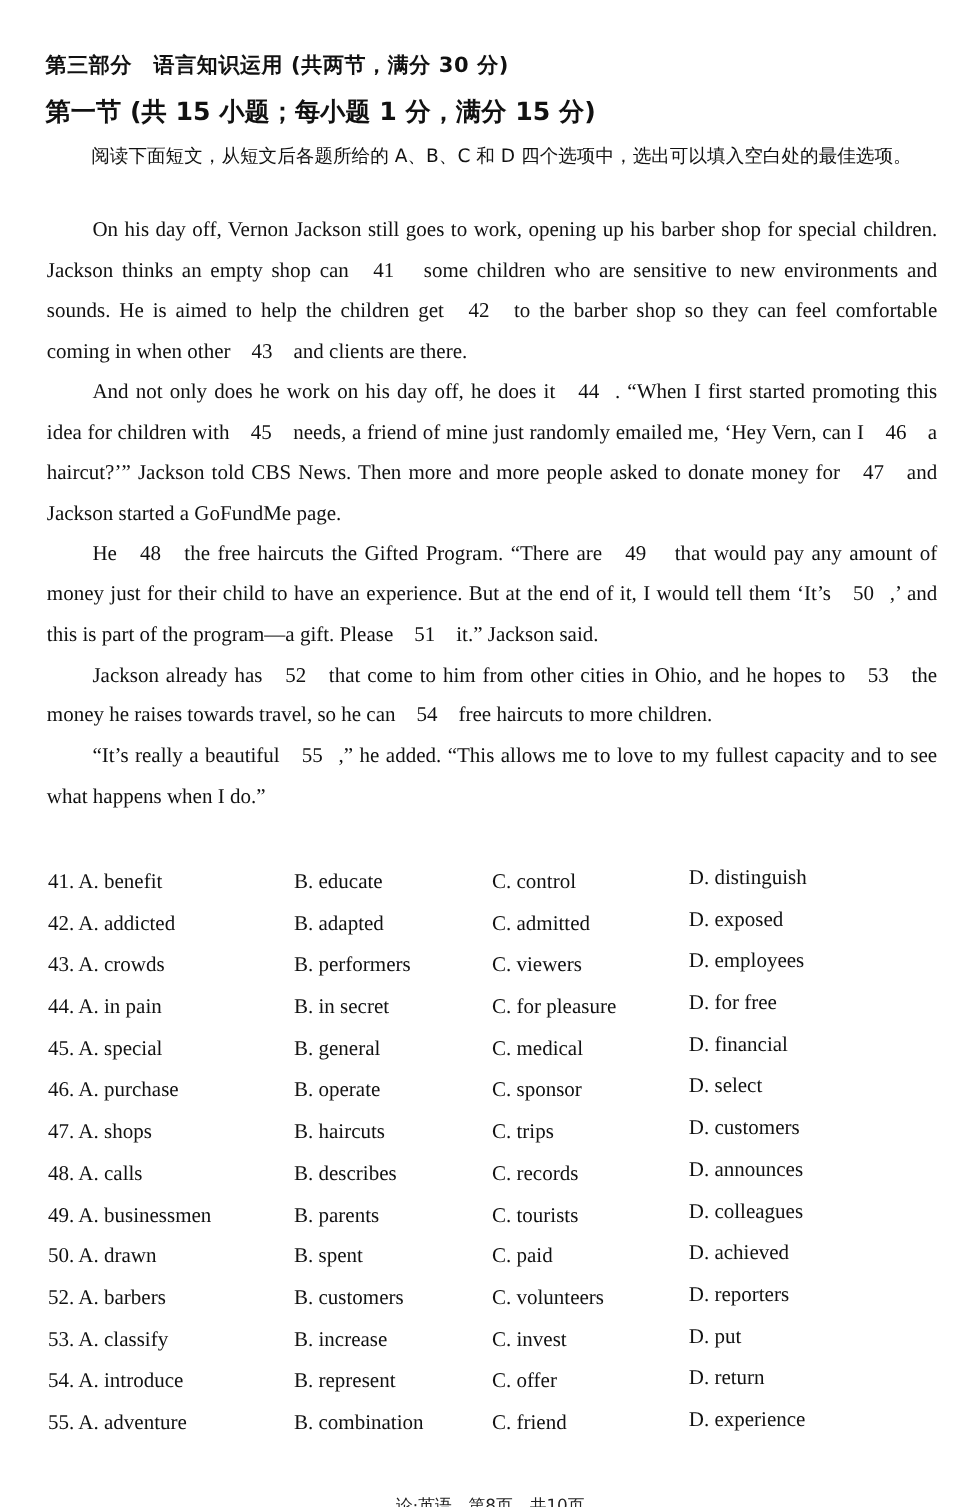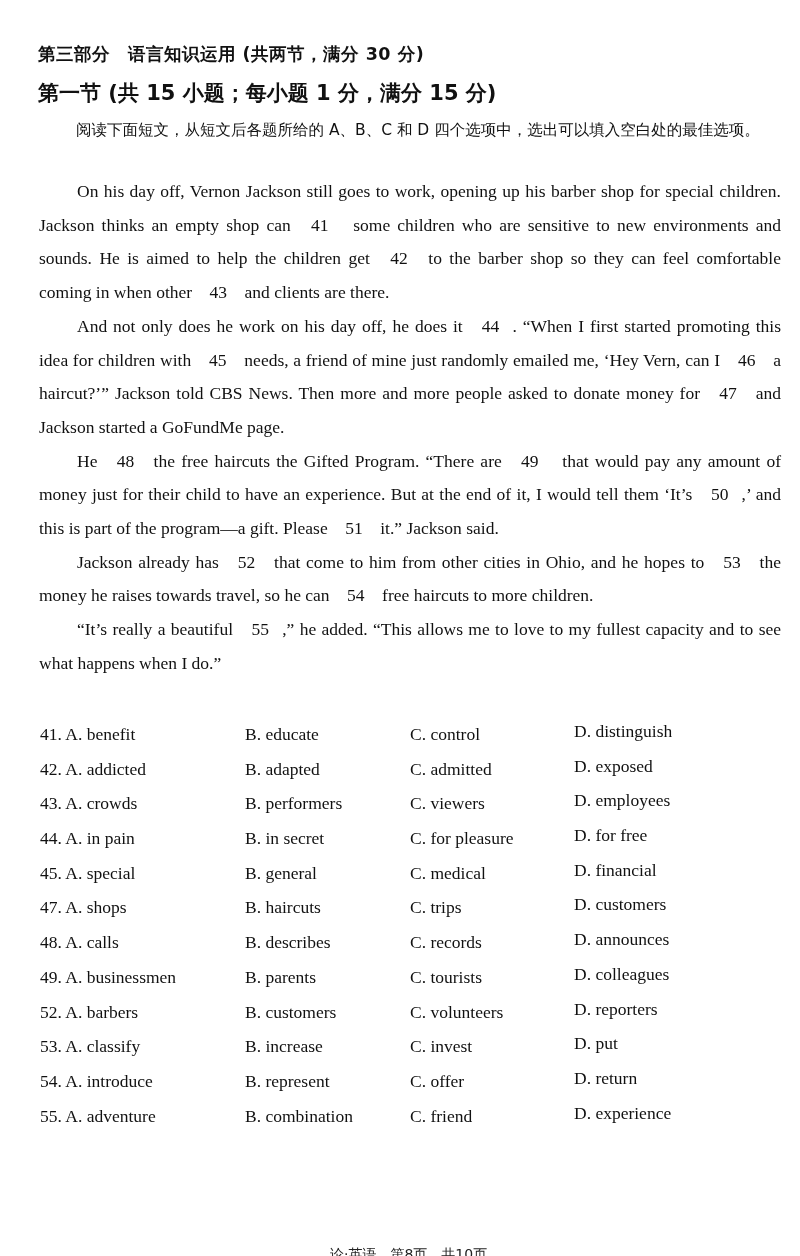--- a/index.html
+++ b/index.html
@@ -95,36 +95,48 @@
         <span class="opt c">C. for pleasure</span>
         <span class="opt d">D. for free</span>
       </div>
       <div class="opt-row">
         <span class="opt a"><span>45.</span> <span>A. special</span></span>
         <span class="opt b">B. general</span>
         <span class="opt c">C. medical</span>
         <span class="opt d">D. financial</span>
       </div>
       <div class="opt-row">
+        <span class="opt a"><span>46.</span> <span>A. purchase</span></span>
+        <span class="opt b">B. operate</span>
+        <span class="opt c">C. sponsor</span>
+        <span class="opt d">D. select</span>
+      </div>
+      <div class="opt-row">
         <span class="opt a"><span>47.</span> <span>A. shops</span></span>
         <span class="opt b">B. haircuts</span>
         <span class="opt c">C. trips</span>
         <span class="opt d">D. customers</span>
       </div>
       <div class="opt-row">
         <span class="opt a"><span>48.</span> <span>A. calls</span></span>
         <span class="opt b">B. describes</span>
         <span class="opt c">C. records</span>
         <span class="opt d">D. announces</span>
       </div>
       <div class="opt-row">
         <span class="opt a"><span>49.</span> <span>A. businessmen</span></span>
         <span class="opt b">B. parents</span>
         <span class="opt c">C. tourists</span>
         <span class="opt d">D. colleagues</span>
+      </div>
+      <div class="opt-row">
+        <span class="opt a"><span>50.</span> <span>A. drawn</span></span>
+        <span class="opt b">B. spent</span>
+        <span class="opt c">C. paid</span>
+        <span class="opt d">D. achieved</span>
       </div>
       <div class="opt-row">
         <span class="opt a"><span>52.</span> <span>A. barbers</span></span>
         <span class="opt b">B. customers</span>
         <span class="opt c">C. volunteers</span>
         <span class="opt d">D. reporters</span>
       </div>
       <div class="opt-row">
         <span class="opt a"><span>53.</span> <span>A. classify</span></span>
         <span class="opt b">B. increase</span>

